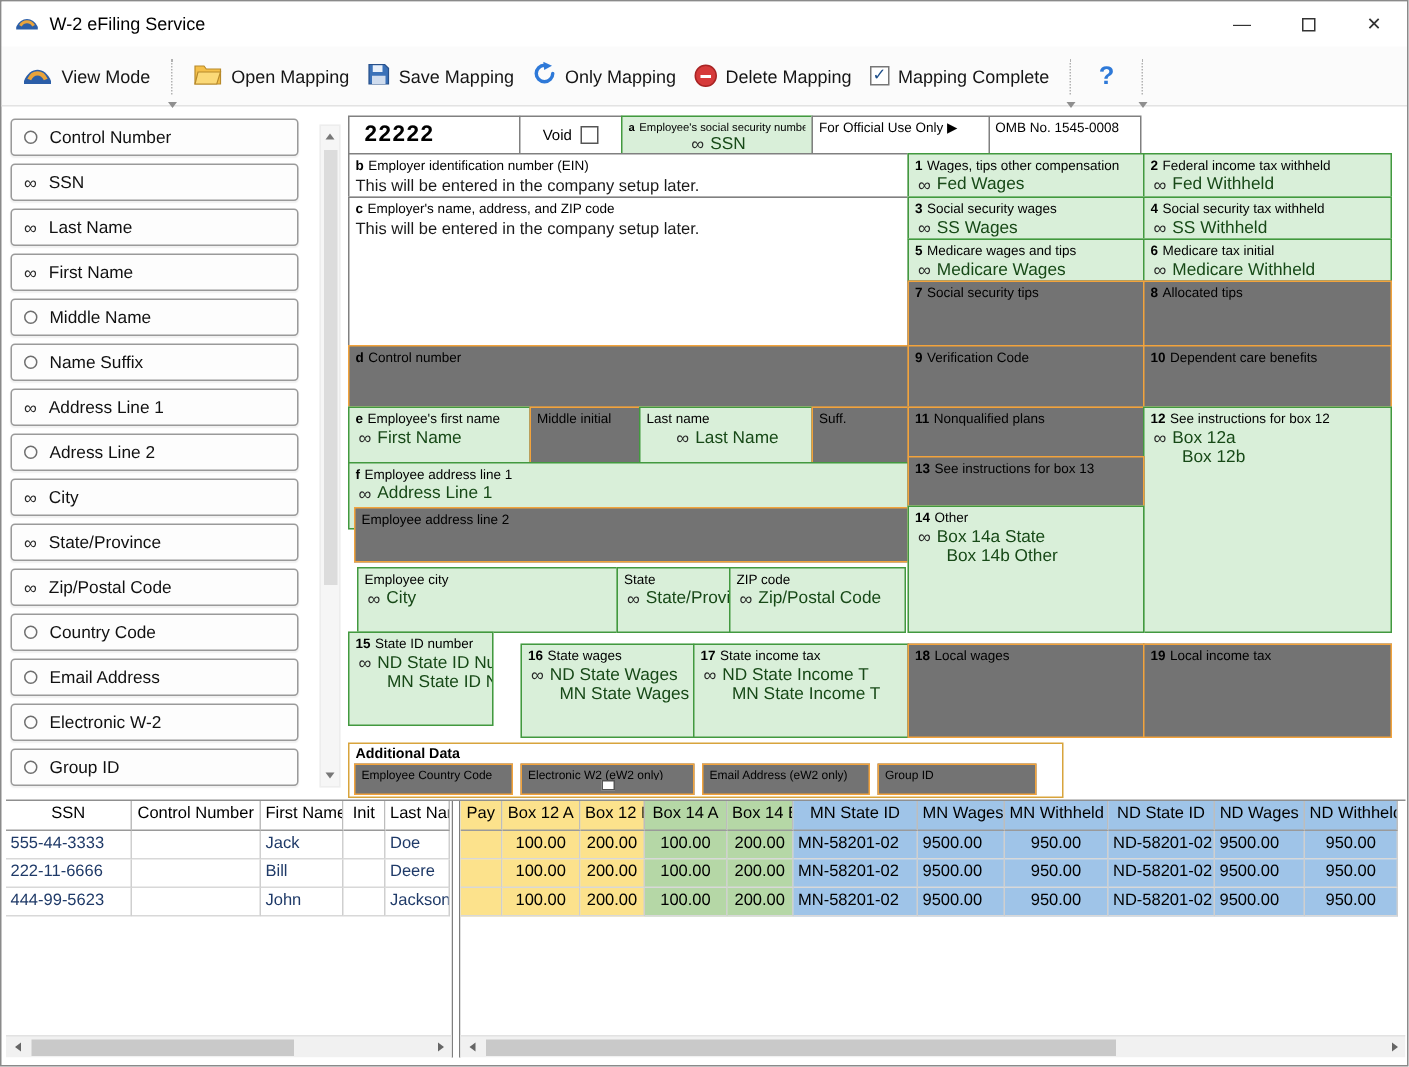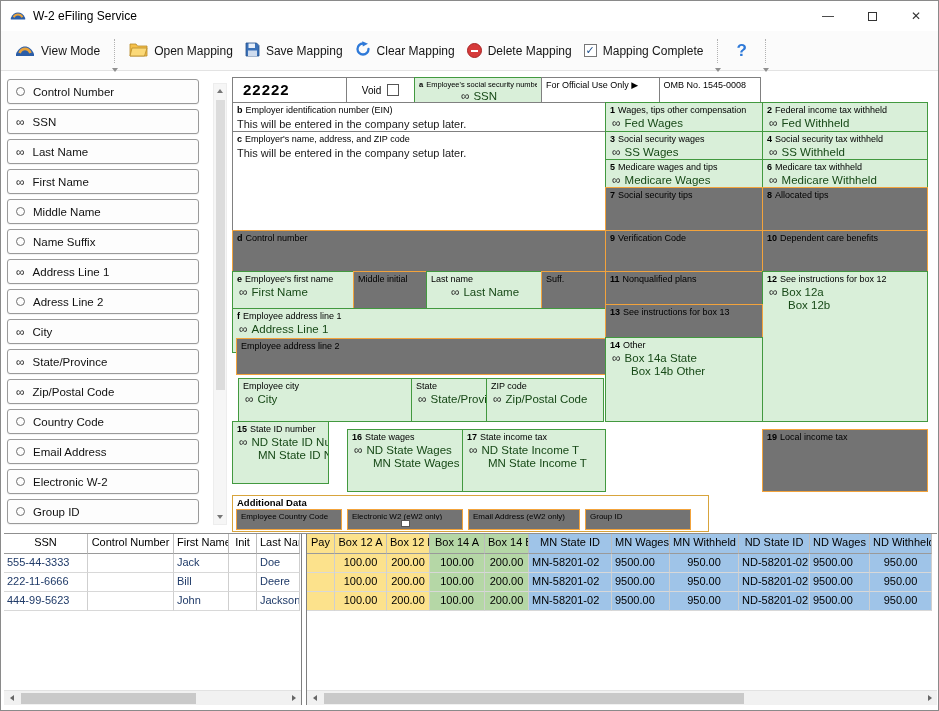--- a/index.html
+++ b/index.html
@@ -137,21 +137,21 @@
       </span>
       <span>Save Mapping</span>
     </div>
     <div class="tbtn">
       <span>
         <svg width="16" height="16" viewBox="0 0 16 16">
             <path d="M13.5 8 A5.5 5.5 0 1 1 8 2.5" fill="none" stroke="#2e79d8" stroke-width="2.3" stroke-linecap="round"></path>
             <path d="M7.2 0.2 L13 2.8 L7.8 5.6 Z" fill="#2e79d8"></path>
           </svg>
       </span>
-      <span>Clear Mapping</span>
+      <span>Only Mapping</span>
     </div>
     <div class="tbtn">
       <span class="del-ic"></span>
       <span>Delete Mapping</span>
     </div>
     <div class="tbtn">
       <span class="chk-ic">✓</span>
       <span>Mapping Complete</span>
     </div>
     <span class="sep">
@@ -298,21 +298,21 @@
         </div>
     </div>
     <div class="fb green" style="left:375px;top:82px;width:158px;height:29px">
       <div class="lbl"><b>5</b><span>Medicare wages and tips</span></div>
       <div class="val">
           <span class="link-icon">∞</span>
           <span>Medicare Wages</span>
         </div>
     </div>
     <div class="fb green" style="left:532px;top:82px;width:166px;height:29px">
-      <div class="lbl"><b>6</b><span>Medicare tax withheld</span></div>
+      <div class="lbl"><b>6</b><span>Medicare tax initial</span></div>
       <div class="val">
           <span class="link-icon">∞</span>
           <span>Medicare Withheld</span>
         </div>
     </div>
     <div class="fb orange" style="left:375px;top:110px;width:158px;height:44px">
       <div class="lbl"><b>7</b><span>Social security tips</span></div>
     </div>
     <div class="fb orange" style="left:532px;top:110px;width:166px;height:44px">
       <div class="lbl"><b>8</b><span>Allocated tips</span></div>
@@ -431,20 +431,23 @@
     </div>
     <div class="fb green" style="left:232px;top:352px;width:144px;height:63px">
       <div class="lbl"><b>17</b><span>State income tax</span></div>
       <div class="val">
           <span class="link-icon">∞</span>
           <span>ND State Income T</span>
         </div>
       <div class="val indent">
           <span>MN State Income T</span>
         </div>
+    </div>
+    <div class="fb orange" style="left:375px;top:352px;width:158px;height:63px">
+      <div class="lbl"><b>18</b><span>Local wages</span></div>
     </div>
     <div class="fb orange" style="left:532px;top:352px;width:166px;height:63px">
       <div class="lbl"><b>19</b><span>Local income tax</span></div>
     </div>
 
     <div class="add-box" style="left:2px;top:418px;width:477px;height:37px">
       <div class="add-title">Additional Data</div>
       <div class="add-row">
         <div class="fb orange" style="width:106px">
           <div class="lbl xs">Employee Country Code</div>

